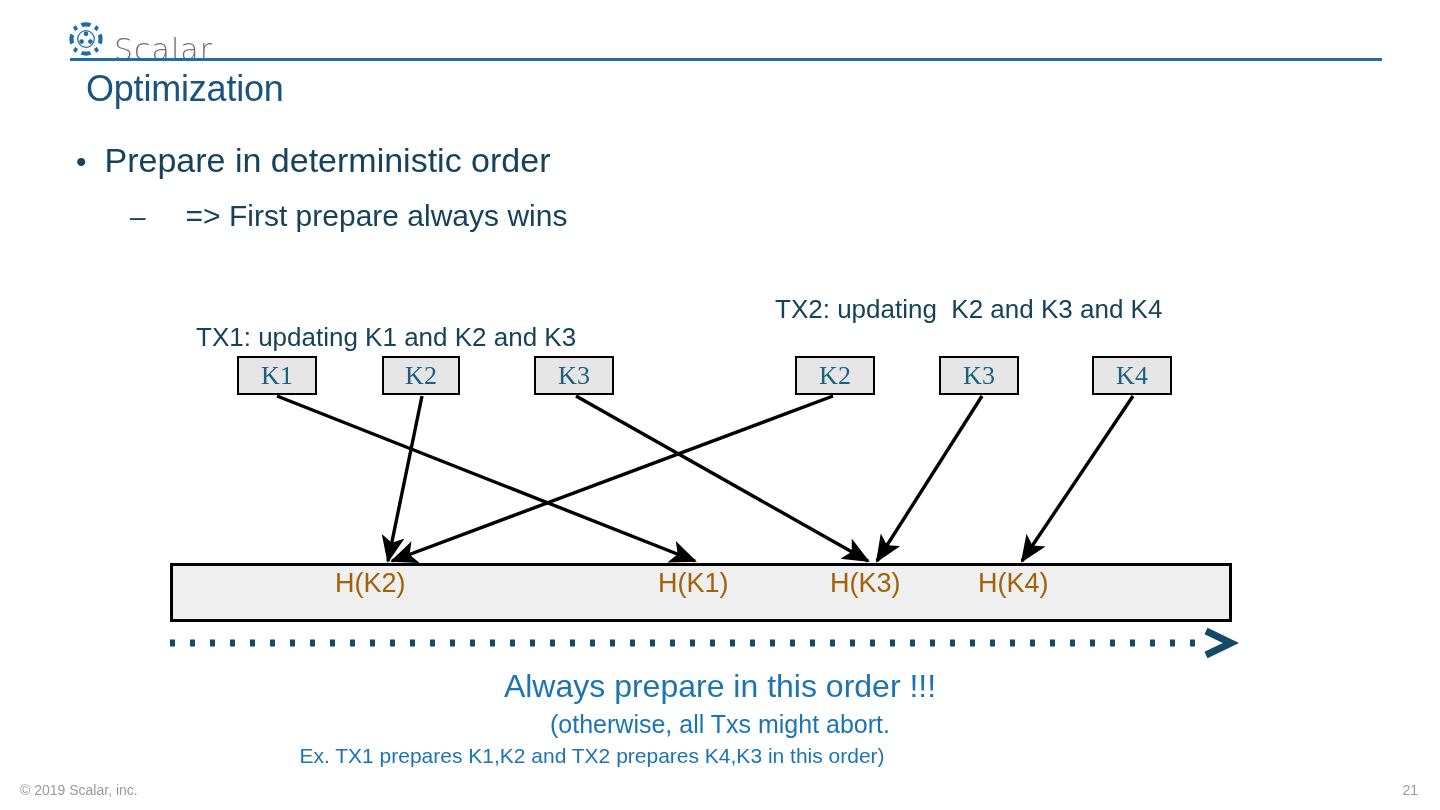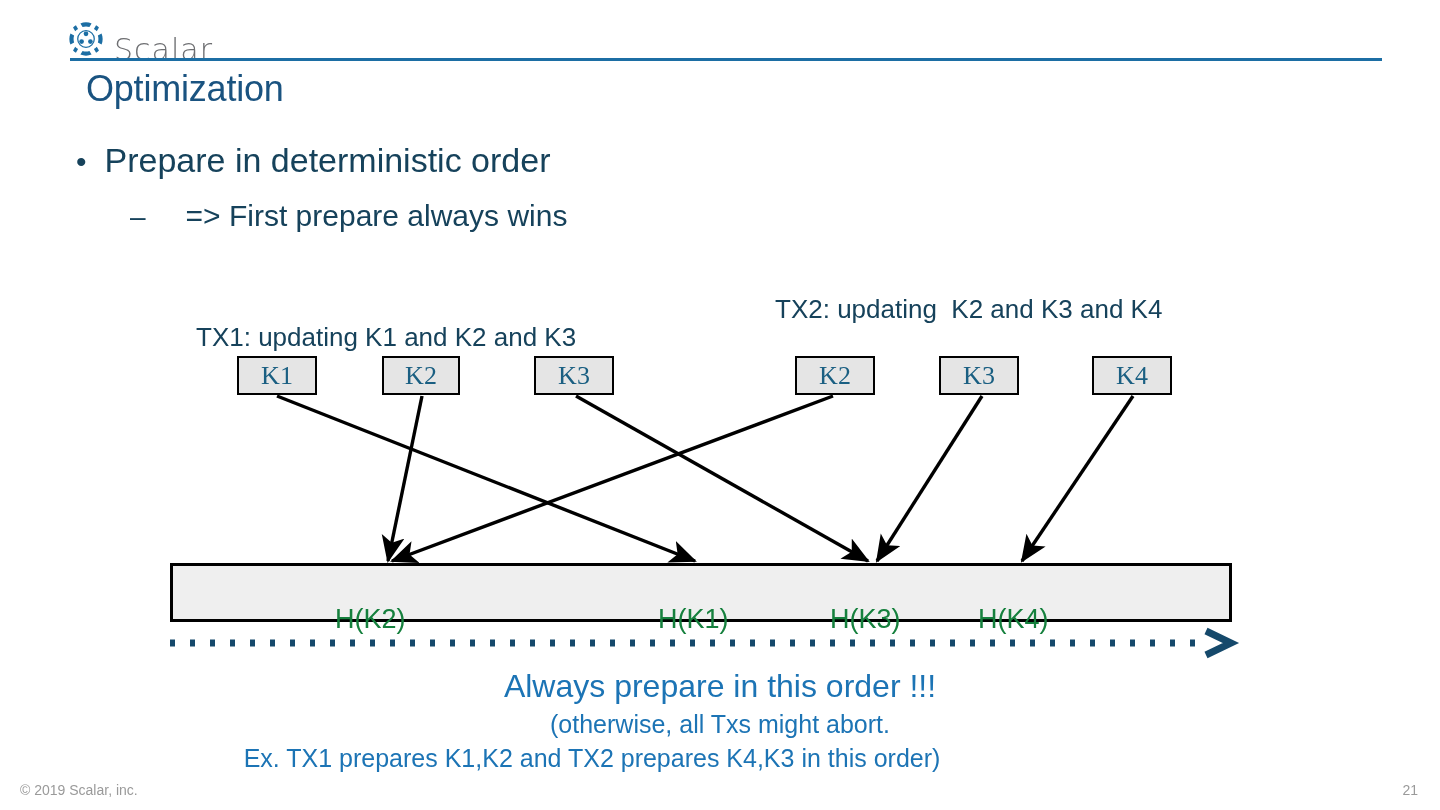--- a/index.html
+++ b/index.html
@@ -63,38 +63,38 @@
     box-sizing:border-box;
     font-family:Liberation Serif, serif;
   }
 
   
   .hash-bar{
     position:absolute;left:170px;top:563px;width:1062px;height:59px;
     background:#efefef;border:3px solid #000000;box-sizing:border-box;
   }
   .hash-label{
-    position:absolute;font-size:27px;color:#15803d;top:604px;
+    position:absolute;font-size:27px;color:#a16207;top:568px;
   }
 
   
   .overlay{position:absolute;left:0;top:0;width:1440px;height:810px;pointer-events:none;}
 
   
   .caption-main{
     position:absolute;left:0;top:668px;width:1440px;text-align:center;
     font-size:32px;color:#1c74b5;
   }
   .caption-sub1{
     position:absolute;left:0;top:710px;width:1440px;text-align:center;
     font-size:25px;color:#1c74b5;
   }
   .caption-sub2{
     position:absolute;left:0;top:744px;width:1184px;text-align:center;
-    font-size:25px;color:#1c74b5;
+    font-size:21px;color:#1c74b5;
   }
 
   
   .footer-left{
     position:absolute;left:20px;top:782px;font-size:14px;color:#9a9a9a;
   }
   .footer-right{
     position:absolute;right:22px;top:782px;font-size:14px;color:#9a9a9a;
   }
 </style>

